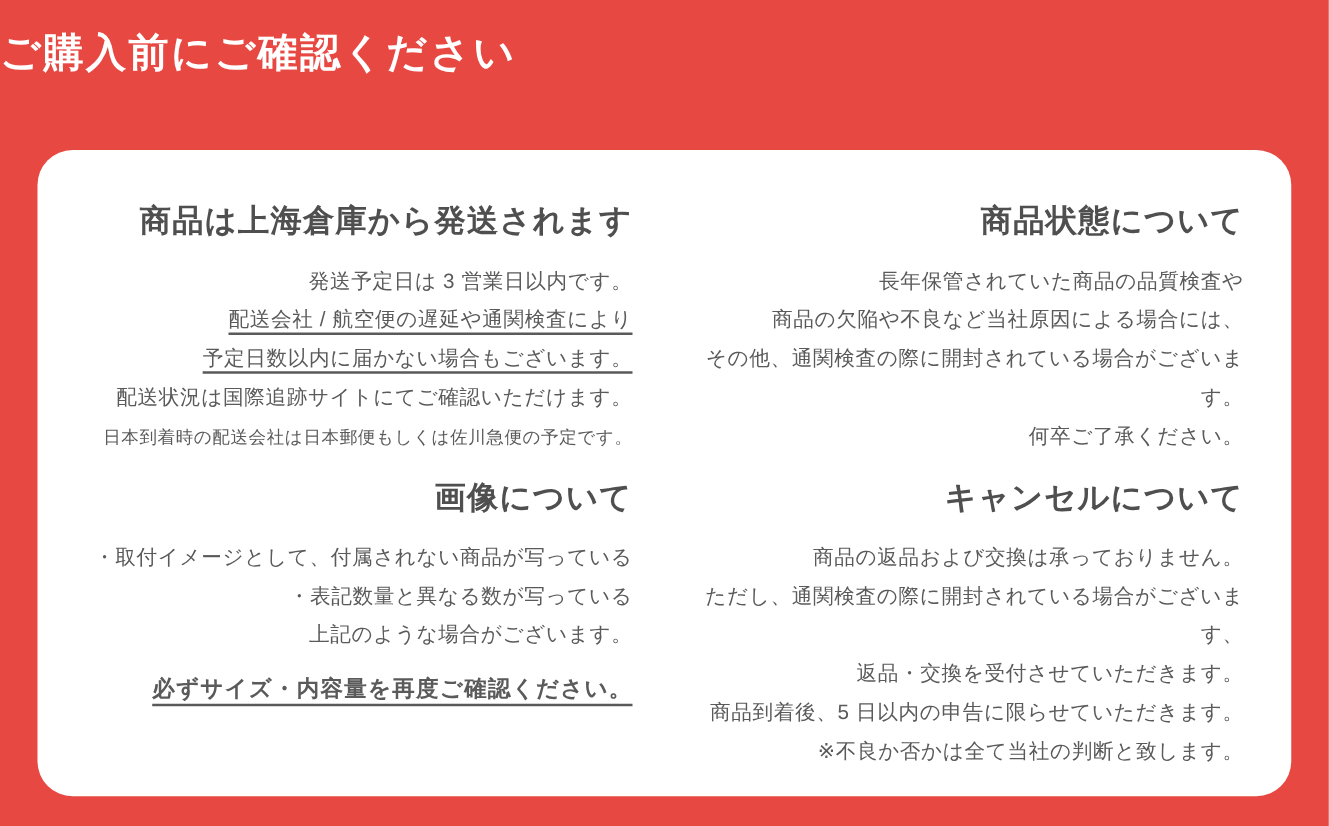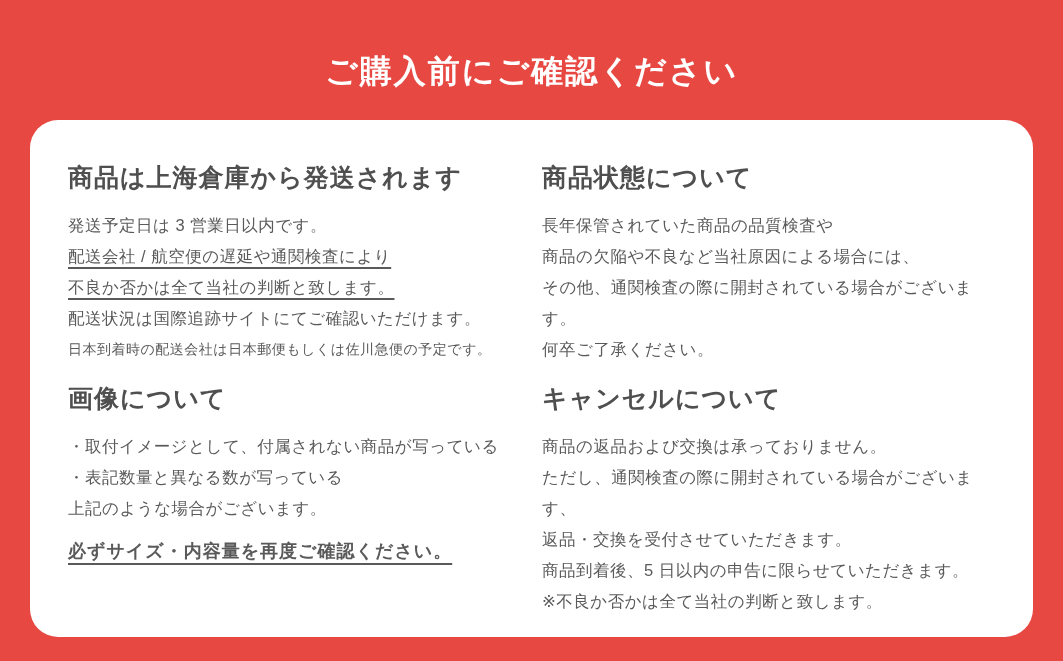--- a/index.html
+++ b/index.html
@@ -10,22 +10,22 @@
     --body:#5a5a5a;
     --warning:#e6271e;
   }
   *{margin:0;padding:0;box-sizing:border-box;}
   html,body{width:1063px;height:661px;overflow:hidden;}
   body{
     background:var(--background);
     font-family:"Liberation Sans","DejaVu Sans",sans-serif;
   }
   .title{
-    margin-top:49px;
-    text-align:center;
+    margin-top:20px;
+    text-align:left;
     color:var(--title);
     font-size:32px;
     font-weight:bold;
     letter-spacing:2px;
     line-height:44px;
   }
   .card{
     position:absolute;
     left:30px; right:30px;
     top:120px; bottom:24px;
@@ -68,34 +68,34 @@
   }
   .line.bold-u{
     font-weight:bold;
     font-size:18px;
     margin-top:12px;
     text-decoration:underline;
     text-underline-offset:6px;
     text-decoration-thickness:2px;
     letter-spacing:1px;
   }
-  section{padding-bottom:14px;}
+  section{padding-bottom:14px;text-align:right;}
 </style>
 </head>
 <body>
 
 <h1 class="title">ご購入前にご確認ください</h1>
 
 <div class="card">
 
   <section>
     <h2>商品は上海倉庫から発送されます</h2>
     <p class="line">発送予定日は 3 営業日以内です。</p>
     <p class="line u">配送会社 / 航空便の遅延や通関検査により</p>
-    <p class="line u">不良か否かは全て当社の判断と致します。</p>
+    <p class="line u">予定日数以内に届かない場合もございます。</p>
     <p class="line">配送状況は国際追跡サイトにてご確認いただけます。</p>
     <p class="line small">日本到着時の配送会社は日本郵便もしくは佐川急便の予定です。</p>
   </section>
 
   <section>
     <h2>商品状態について</h2>
     <p class="line">長年保管されていた商品の品質検査や</p>
     <p class="line">商品の欠陥や不良など当社原因による場合には、</p>
     <p class="line">その他、通関検査の際に開封されている場合がございます。</p>
     <p class="line">何卒ご了承ください。</p>

